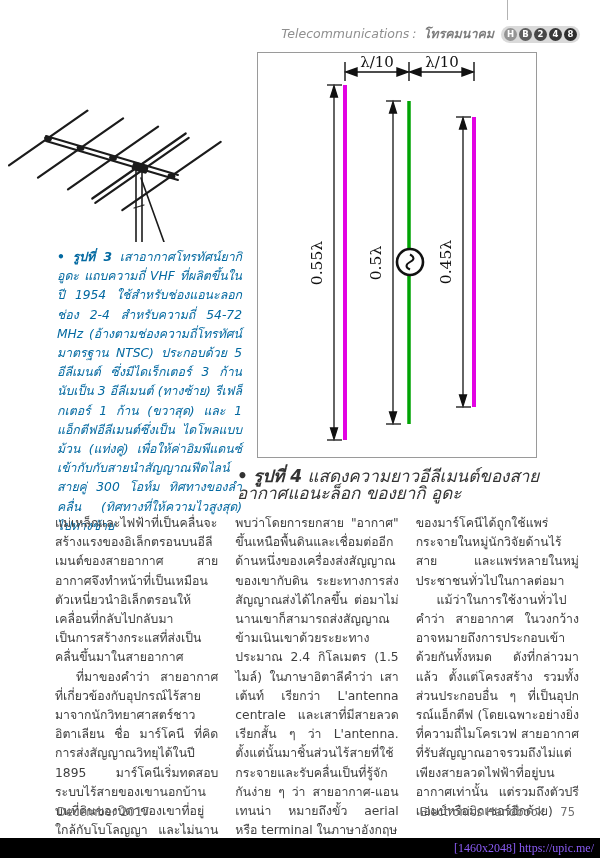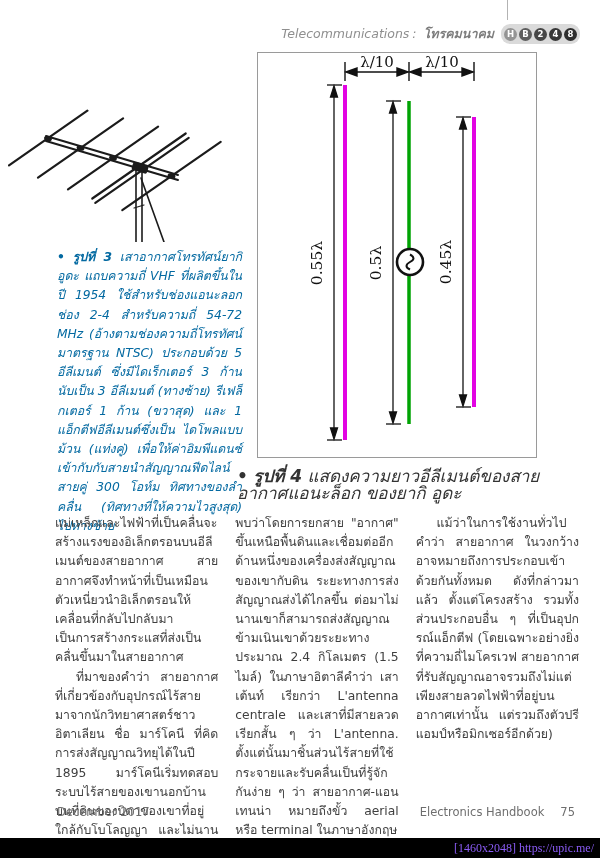--- a/index.html
+++ b/index.html
@@ -1,21 +1,21 @@
 <!DOCTYPE html>
 <html><head>
 <meta charset="utf-8">
 <style>
   html,body{margin:0;padding:0;background:#e8e8e8;}
   .page{position:relative;width:600px;height:858px;background:#ffffff;overflow:hidden;
         font-family:"DejaVu Sans","Liberation Sans",sans-serif;color:#3f3f3f;}
 
   
   .header-tick{position:absolute;top:0;left:507px;width:1px;height:20px;background:#b3b3b3;}
-  .header{position:absolute;top:24px;right:20px;display:flex;gap:7px;}
+  .header{position:absolute;top:24px;right:20px;display:flex;align-items:center;gap:7px;}
   .header-title{font-style:italic;font-size:12.5px;color:#8f8f8f;white-space:nowrap;}
   .header-title .th{font-weight:600;color:#7c7c7c;margin-left:4px;}
   .header-title .sep{margin:0 3px;}
   .badge-pill{display:flex;align-items:center;gap:2px;background:#dadada;border-radius:9px;padding:2px 3px;}
   .badge-dot{width:13px;height:13px;border-radius:50%;color:#fff;font-size:8.5px;font-weight:bold;
              display:flex;align-items:center;justify-content:center;line-height:1;}
   .badge-dot:nth-child(1){background:#949494;}
   .badge-dot:nth-child(2){background:#5e5e5e;}
   .badge-dot:nth-child(3){background:#474747;}
   .badge-dot:nth-child(4){background:#383838;}
@@ -172,20 +172,21 @@
   <div class="columns">
     <div class="col">
       <p>แม่เหล็กและไฟฟ้าที่เป็นคลื่นจะสร้างแรงของอิเล็กตรอนบนอีลีเมนต์ของสายอากาศ สายอากาศจึงทำหน้าที่เป็นเหมือนตัวเหนี่ยวนำอิเล็กตรอนให้เคลื่อนที่กลับไปกลับมา เป็นการสร้างกระแสที่ส่งเป็นคลื่นขึ้นมาในสายอากาศ</p>
       <p class="indent">ที่มาของคำว่า สายอากาศ ที่เกี่ยวข้องกับอุปกรณ์ไร้สาย มาจากนักวิทยาศาสตร์ชาวอิตาเลียน ชื่อ มาร์โคนี ที่คิดการส่งสัญญาณวิทยุได้ในปี 1895 มาร์โคนีเริ่มทดสอบระบบไร้สายของเขานอกบ้านบนที่ดินของบิดาของเขาที่อยู่ใกล้กับโบโลญญา และไม่นานก็เริ่มทดลองด้วย "สายอากาศ" ทำด้วยลวดยาว มาร์โคนี</p>
     </div>
     <div class="col">
       <p>พบว่าโดยการยกสาย "อากาศ" ขึ้นเหนือพื้นดินและเชื่อมต่ออีกด้านหนึ่งของเครื่องส่งสัญญาณของเขากับดิน ระยะทางการส่งสัญญาณส่งได้ไกลขึ้น ต่อมาไม่นานเขาก็สามารถส่งสัญญาณข้ามเนินเขาด้วยระยะทางประมาณ 2.4 กิโลเมตร (1.5 ไมล์) ในภาษาอิตาลีคำว่า เสาเต้นท์ เรียกว่า L'antenna centrale และเสาที่มีสายลวดเรียกสั้น ๆ ว่า L'antenna. ตั้งแต่นั้นมาชิ้นส่วนไร้สายที่ใช้กระจายและรับคลื่นเป็นที่รู้จักกันง่าย ๆ ว่า สายอากาศ-แอนเทนน่า หมายถึงขั้ว aerial หรือ terminal ในภาษาอังกฤษ</p>
       <p class="indent">เพราะอิทธิพลและการให้เกียรติกับมาร์โคนี คำว่าสายอากาศ</p>
     </div>
     <div class="col">
+      <p>ของมาร์โคนีได้ถูกใช้แพร่กระจายในหมู่นักวิจัยด้านไร้สาย และแพร่หลายในหมู่ประชาชนทั่วไปในกาลต่อมา</p>
       <p class="indent">แม้ว่าในการใช้งานทั่วไป คำว่า สายอากาศ ในวงกว้างอาจหมายถึงการประกอบเข้าด้วยกันทั้งหมด ดังที่กล่าวมาแล้ว ตั้งแต่โครงสร้าง รวมทั้งส่วนประกอบอื่น ๆ ที่เป็นอุปกรณ์แอ็กตีฟ (โดยเฉพาะอย่างยิ่งที่ความถี่ไมโครเวฟ สายอากาศที่รับสัญญาณอาจรวมถึงไม่แต่เพียงสายลวดไฟฟ้าที่อยู่บนอากาศเท่านั้น แต่รวมถึงตัวปรีแอมป์หรือมิกเซอร์อีกด้วย)</p>
 
     </div>
   </div>
 
   <div class="footer-left">December 2017</div>
   <div class="footer-right">
     <span>Electronics Handbook</span>
     <span>75</span>
   </div>

